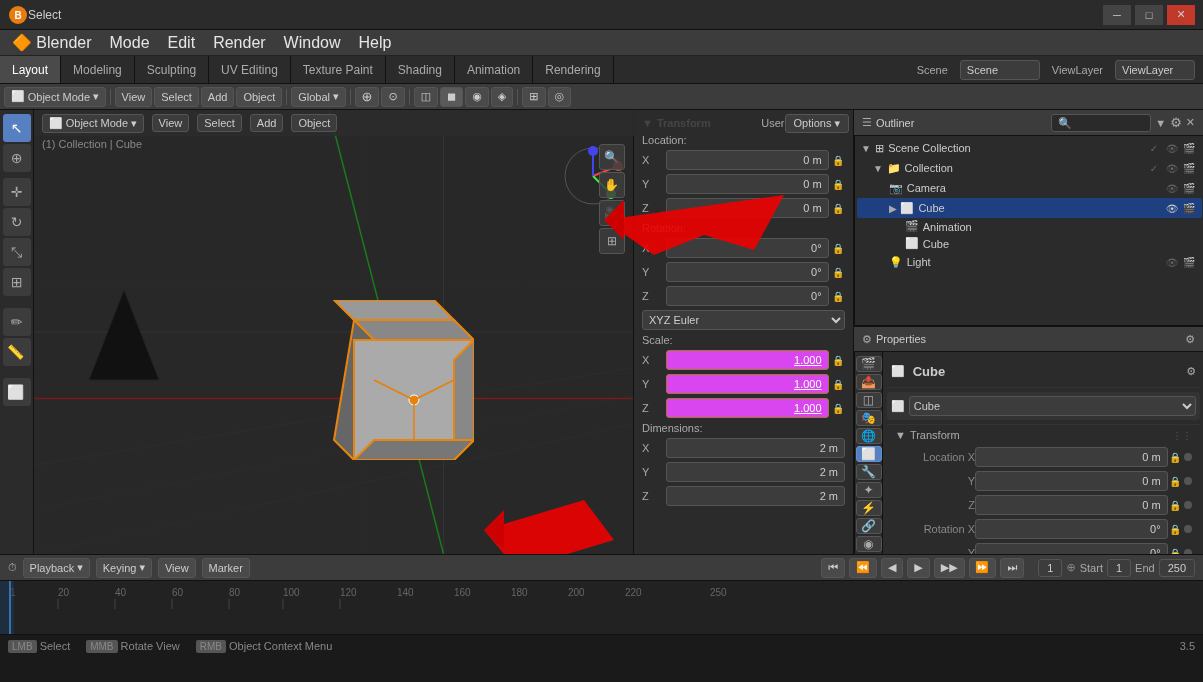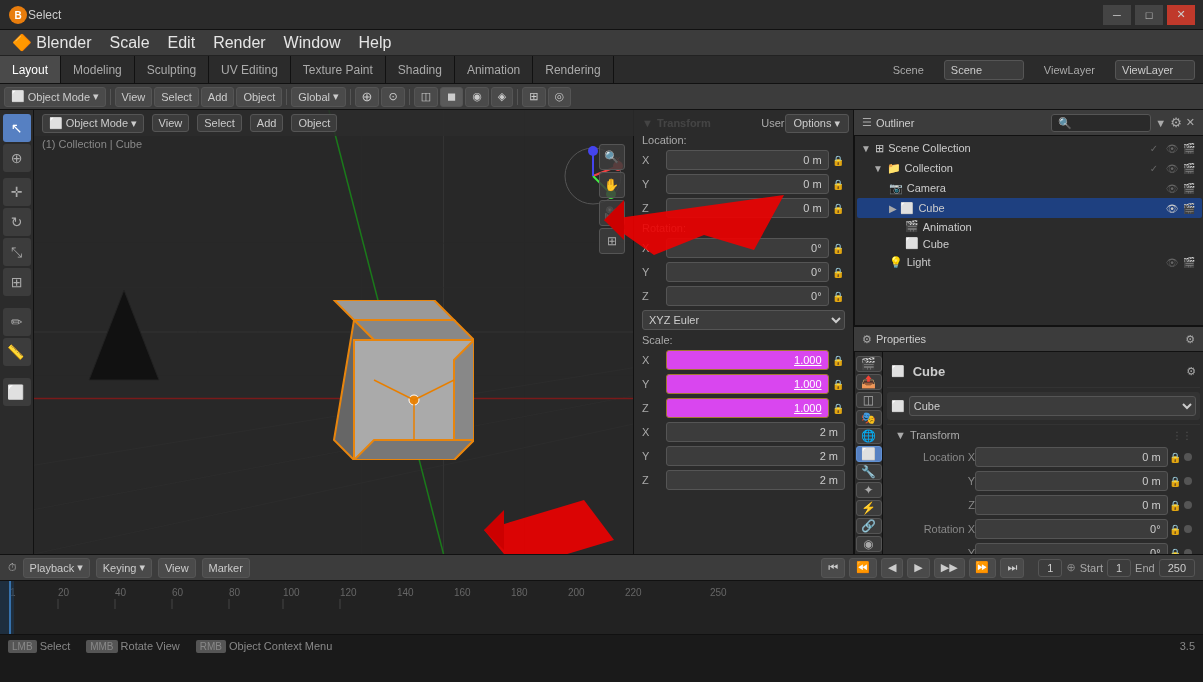--- a/index.html
+++ b/index.html
@@ -12,21 +12,21 @@
     #titlebar .win-btn.close { background: #c0392b; }
 
     
     #menubar { height: 26px; background: #3c3c3c; display: flex; align-items: center; padding: 0 4px; gap: 2px; border-bottom: 1px solid #222; }
     .menu-item { padding: 2px 8px; cursor: pointer; border-radius: 3px; color: #e5e5e5; font-size: 16px; }
 
     
     #workspacebar { height: 28px; background: #2b2b2b; display: flex; align-items: stretch; border-bottom: 1px solid #111; overflow: hidden; }
     .ws-tab { padding: 0 12px; display: flex; align-items: center; cursor: pointer; color: #aaa; font-size: 12px; border-right: 1px solid #111; }
     .ws-tab.active { background: #4a4a4a; color: #fff; }
-    #workspacebar .right-controls { margin-left: auto; display: flex; align-items: center; gap: 20px; padding: 0 8px; }
+    #workspacebar .right-controls { margin-left: auto; display: flex; align-items: center; gap: 12px; padding: 0 8px; }
 
     
     #main { display: flex; height: calc(682px - 30px - 26px - 28px - 26px); }
 
     
     #left-toolbar { width: 34px; background: #2b2b2b; border-right: 1px solid #111; display: flex; flex-direction: column; align-items: center; padding: 4px 0; gap: 2px; }
     .tool-btn { width: 28px; height: 28px; background: #3c3c3c; border: none; color: #aaa; cursor: pointer; border-radius: 3px; display: flex; align-items: center; justify-content: center; font-size: 14px; }
     .tool-btn.active { background: #5680c2; color: #fff; }
 
     
@@ -105,21 +105,21 @@
   <span style="font-size:12px;color:#ccc;">Select</span>
   <div class="win-controls">
     <button class="win-btn">─</button>
     <button class="win-btn">□</button>
     <button class="win-btn close">✕</button>
   </div>
 </div>
 
 <div id="menubar">
   <div class="menu-item">🔶 Blender</div>
-  <div class="menu-item">Scale</div>
+  <div class="menu-item">Mode</div>
   <div class="menu-item">Edit</div>
   <div class="menu-item">Render</div>
   <div class="menu-item">Window</div>
   <div class="menu-item">Help</div>
 </div>
 
 <div id="workspacebar">
   <div class="ws-tab active">Layout</div>
   <div class="ws-tab">Modeling</div>
   <div class="ws-tab">Sculpting</div>
@@ -343,20 +343,21 @@
             <span class="field-label">Y</span>
             <div class="field-value orange">1.000</div>
             <span style="font-size:10px;color:#666;">🔒</span>
           </div>
           <div class="field-row">
             <span class="field-label">Z</span>
             <div class="field-value orange">1.000</div>
             <span style="font-size:10px;color:#666;">🔒</span>
           </div>
 
+          <div class="section-label">Dimensions:</div>
           <div class="field-row">
             <span class="field-label">X</span>
             <div class="field-value">2 m</div>
           </div>
           <div class="field-row">
             <span class="field-label">Y</span>
             <div class="field-value">2 m</div>
           </div>
           <div class="field-row">
             <span class="field-label">Z</span>

